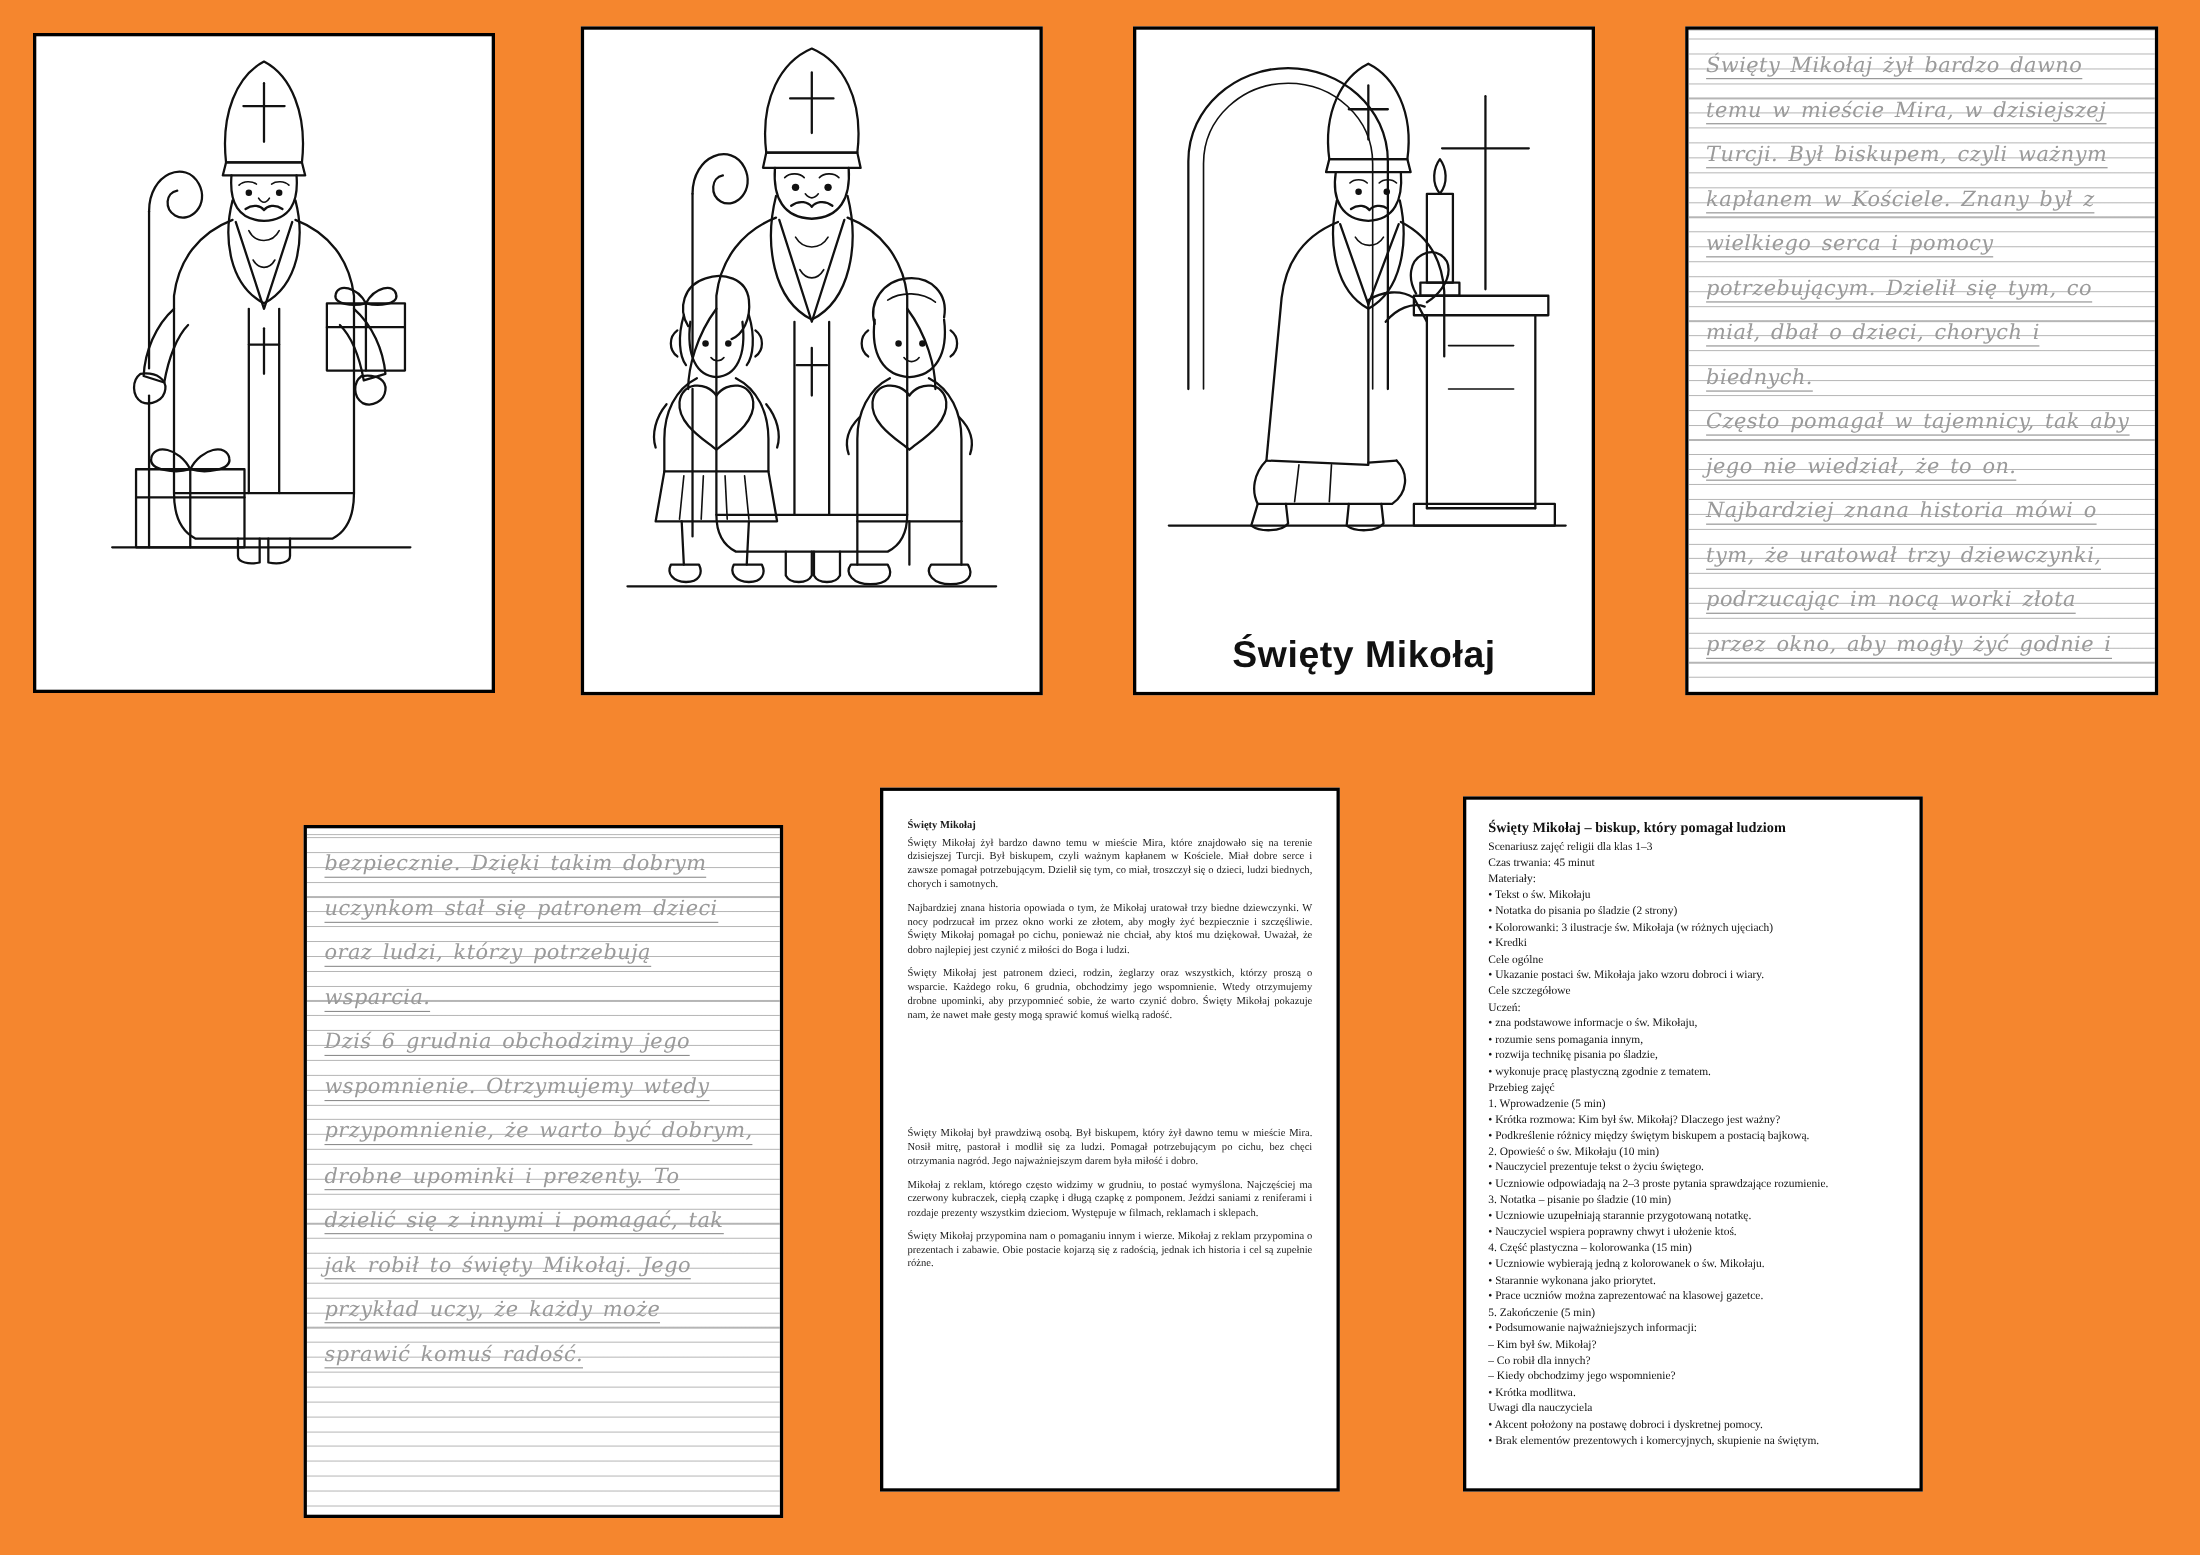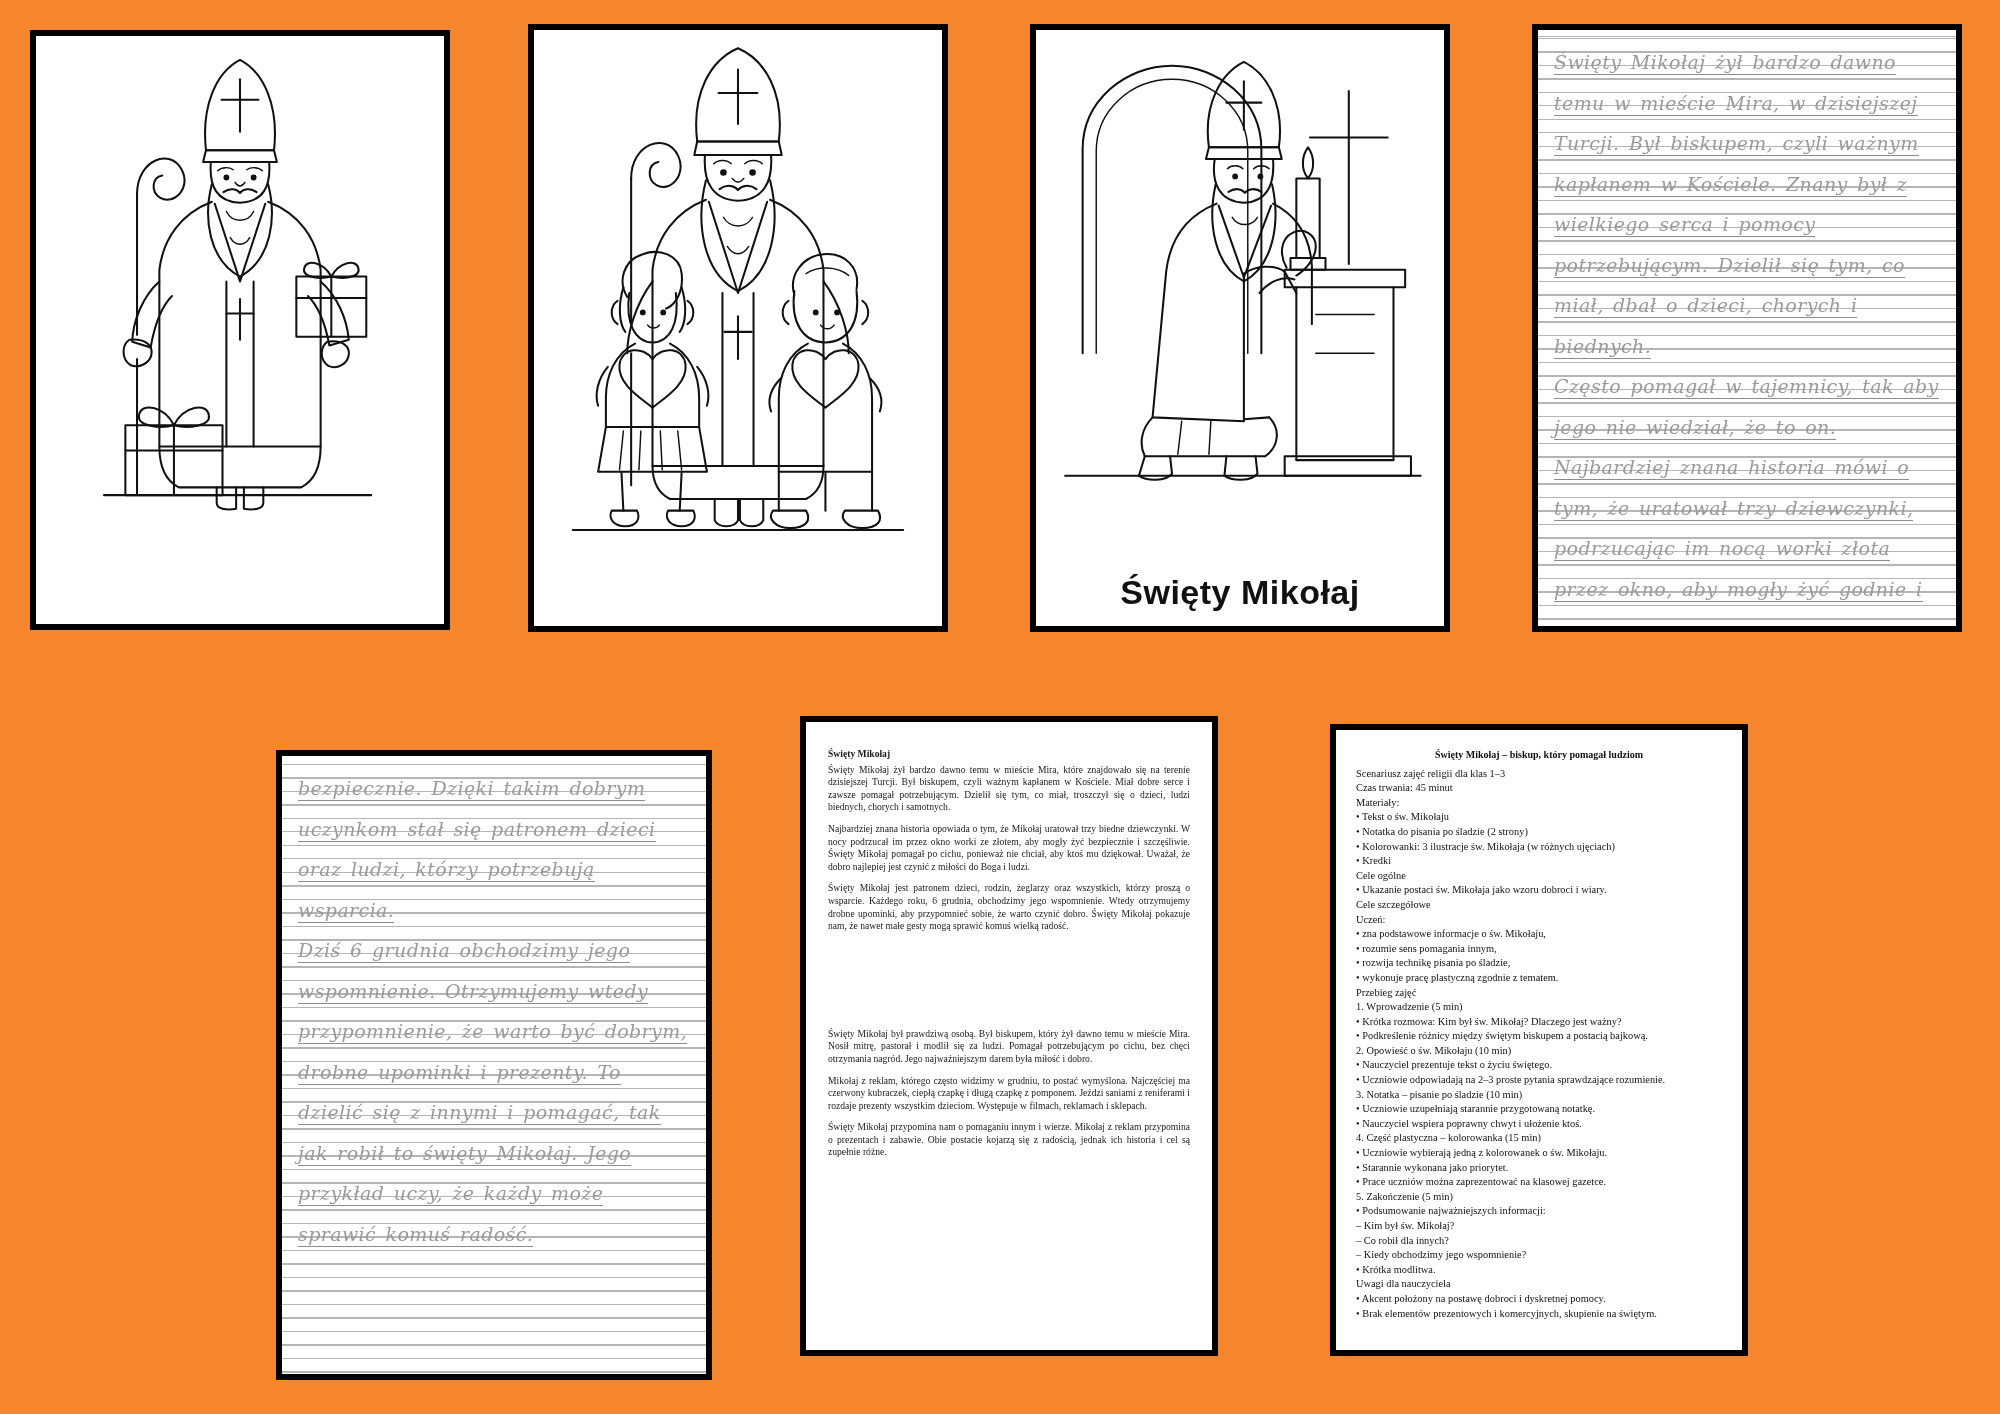--- a/index.html
+++ b/index.html
@@ -14,21 +14,21 @@
     overflow: hidden;
     position: relative;
   }
   .board {
     position: absolute;
     inset: 0;
   }
   .page {
     position: absolute;
     background: #ffffff;
-    border: 6px solid #000000;
+    border: 3px solid #000000;
     box-sizing: border-box;
     overflow: hidden;
   }
 
   
   #page-color-1 { left: 30px;  top: 30px;  width: 420px; height: 600px; }
   #page-color-2 { left: 528px; top: 24px;  width: 420px; height: 608px; }
   #page-color-3 { left: 1030px;top: 24px;  width: 420px; height: 608px; }
   #page-write-1 { left: 1532px;top: 24px;  width: 430px; height: 608px; }
 
@@ -103,23 +103,22 @@
 
   
   .plan-body {
     padding: 18px 20px;
     font-family: "Liberation Serif", serif;
     font-size: 10.4px;
     line-height: 14.6px;
     color: #111;
   }
   .plan-title {
-    text-align: center;
     font-weight: bold;
-    font-size: 10px;
+    font-size: 13px;
     margin-bottom: 4px;
   }
   .plan-line { white-space: pre-wrap; }
 
   
   .ink { fill: none; stroke: #111; stroke-width: 2.1; stroke-linecap: round; stroke-linejoin: round; }
   .ink-thin { fill: none; stroke: #111; stroke-width: 1.5; stroke-linecap: round; stroke-linejoin: round; }
   .ink-fill { fill: #111; }
 </style>
 </head>

